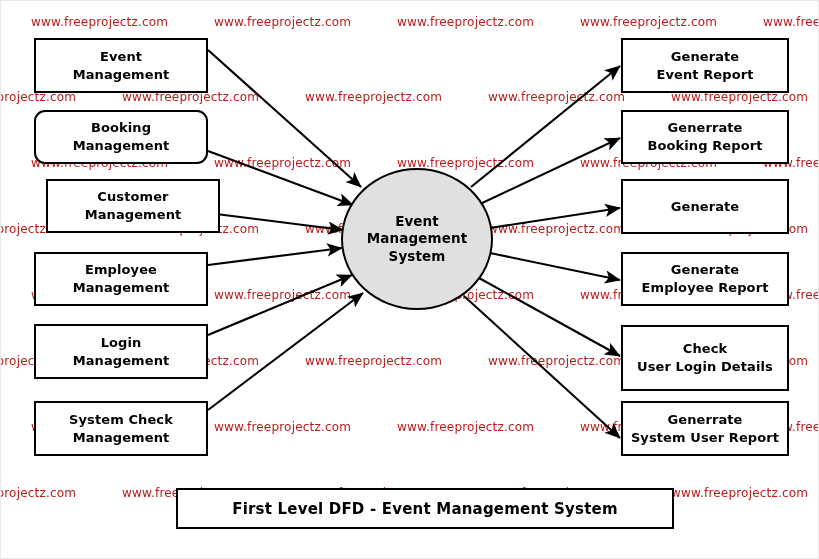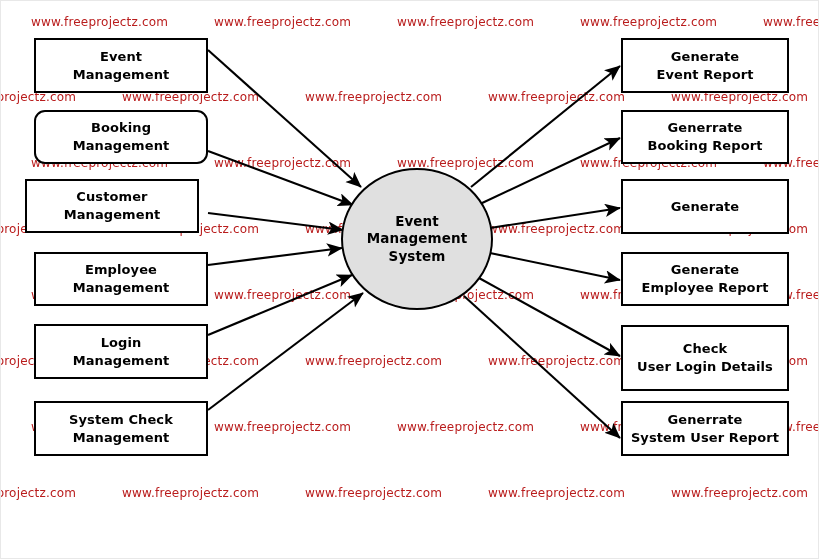--- a/index.html
+++ b/index.html
@@ -185,21 +185,21 @@
     </div>
   </div>
 
   <div class="entity" style="left:33px; top:109px; width:174px; height:54px;border-radius:11px;">
     <div class="label">
       <span>Booking</span><br>
       <span>Management</span>
     </div>
   </div>
 
-  <div class="entity" style="left:24px; top:178px; width:174px; height:54px;">
+  <div class="entity" style="left:45px; top:178px; width:174px; height:54px;">
     <div class="label">
       <span>Customer</span><br>
       <span>Management</span>
     </div>
   </div>
 
   <div class="entity" style="left:33px; top:251px; width:174px; height:54px;">
     <div class="label">
       <span>Employee</span><br>
       <span>Management</span>
@@ -262,14 +262,17 @@
     </div>
   </div>
 
   <div class="entity" style="left:620px; top:400px; width:168px; height:55px;">
     <div class="label">
       <span>Generrate</span><br>
       <span>System User Report</span>
     </div>
   </div>
 
+  <div class="caption-box" style="left:175px; top:487px; width:498px; height:41px;">
+    <div class="label">First Level DFD - Event Management System</div>
+  </div>
 
 </div>
 
 </body></html>

